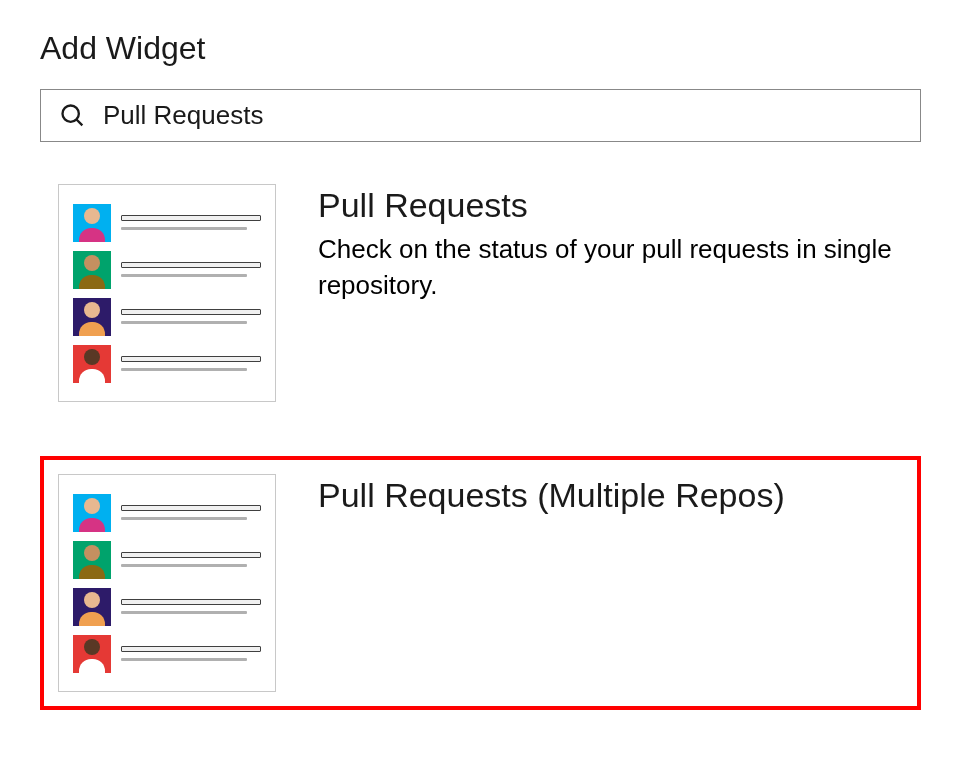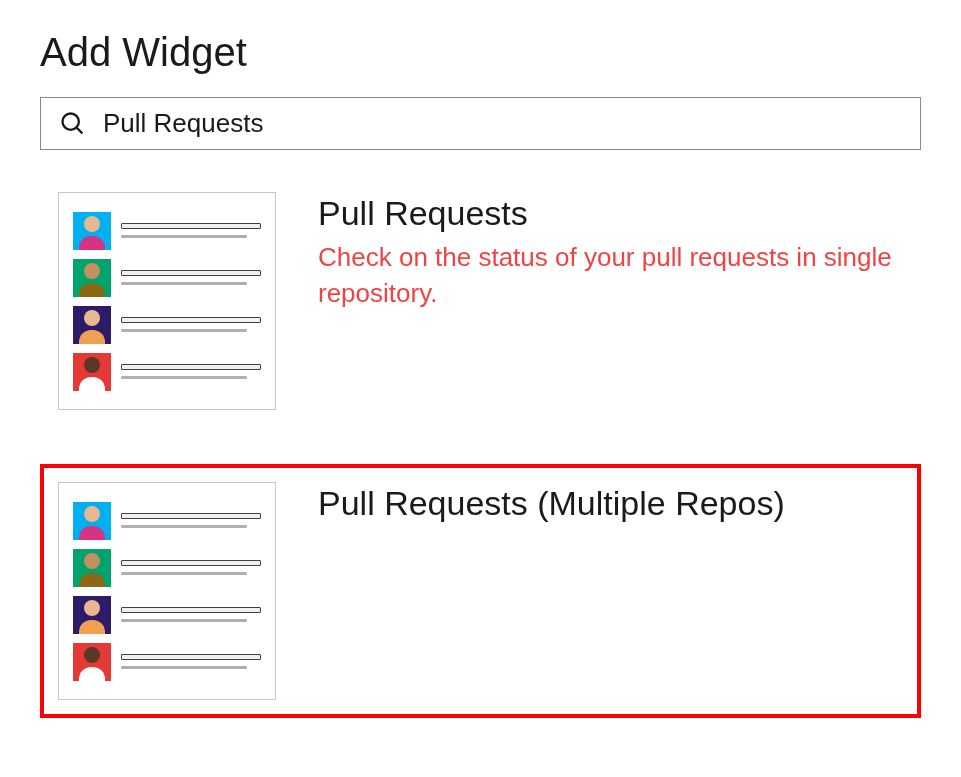--- a/index.html
+++ b/index.html
@@ -9,21 +9,21 @@
     }
     body {
       font-family: "Segoe UI", -apple-system, BlinkMacSystemFont, sans-serif;
       background: #ffffff;
       width: 961px;
       height: 777px;
       padding: 30px 40px;
       color: #1a1a1a;
     }
     .page-title {
-      font-size: 40px;
+      font-size: 32px;
       font-weight: 400;
       margin-bottom: 22px;
     }
     .search-container {
       border: 1px solid #888;
       display: flex;
       align-items: center;
       padding: 10px 18px;
       gap: 16px;
       margin-bottom: 24px;
@@ -134,21 +134,21 @@
     .widget-title {
       font-size: 34px;
       font-weight: 400;
       margin-bottom: 6px;
       color: #1a1a1a;
     }
     .widget-desc {
       font-size: 26px;
       font-weight: 400;
       line-height: 1.4;
-      color: #ef4444;
+      color: #000000;
     }
   </style>
 </head>
 <body>
 
 <h1 class="page-title">Add Widget</h1>
 
 <div class="search-container">
   <span class="search-icon">
     <svg viewBox="0 0 24 24" fill="none" stroke="#1a1a1a" stroke-width="2">

